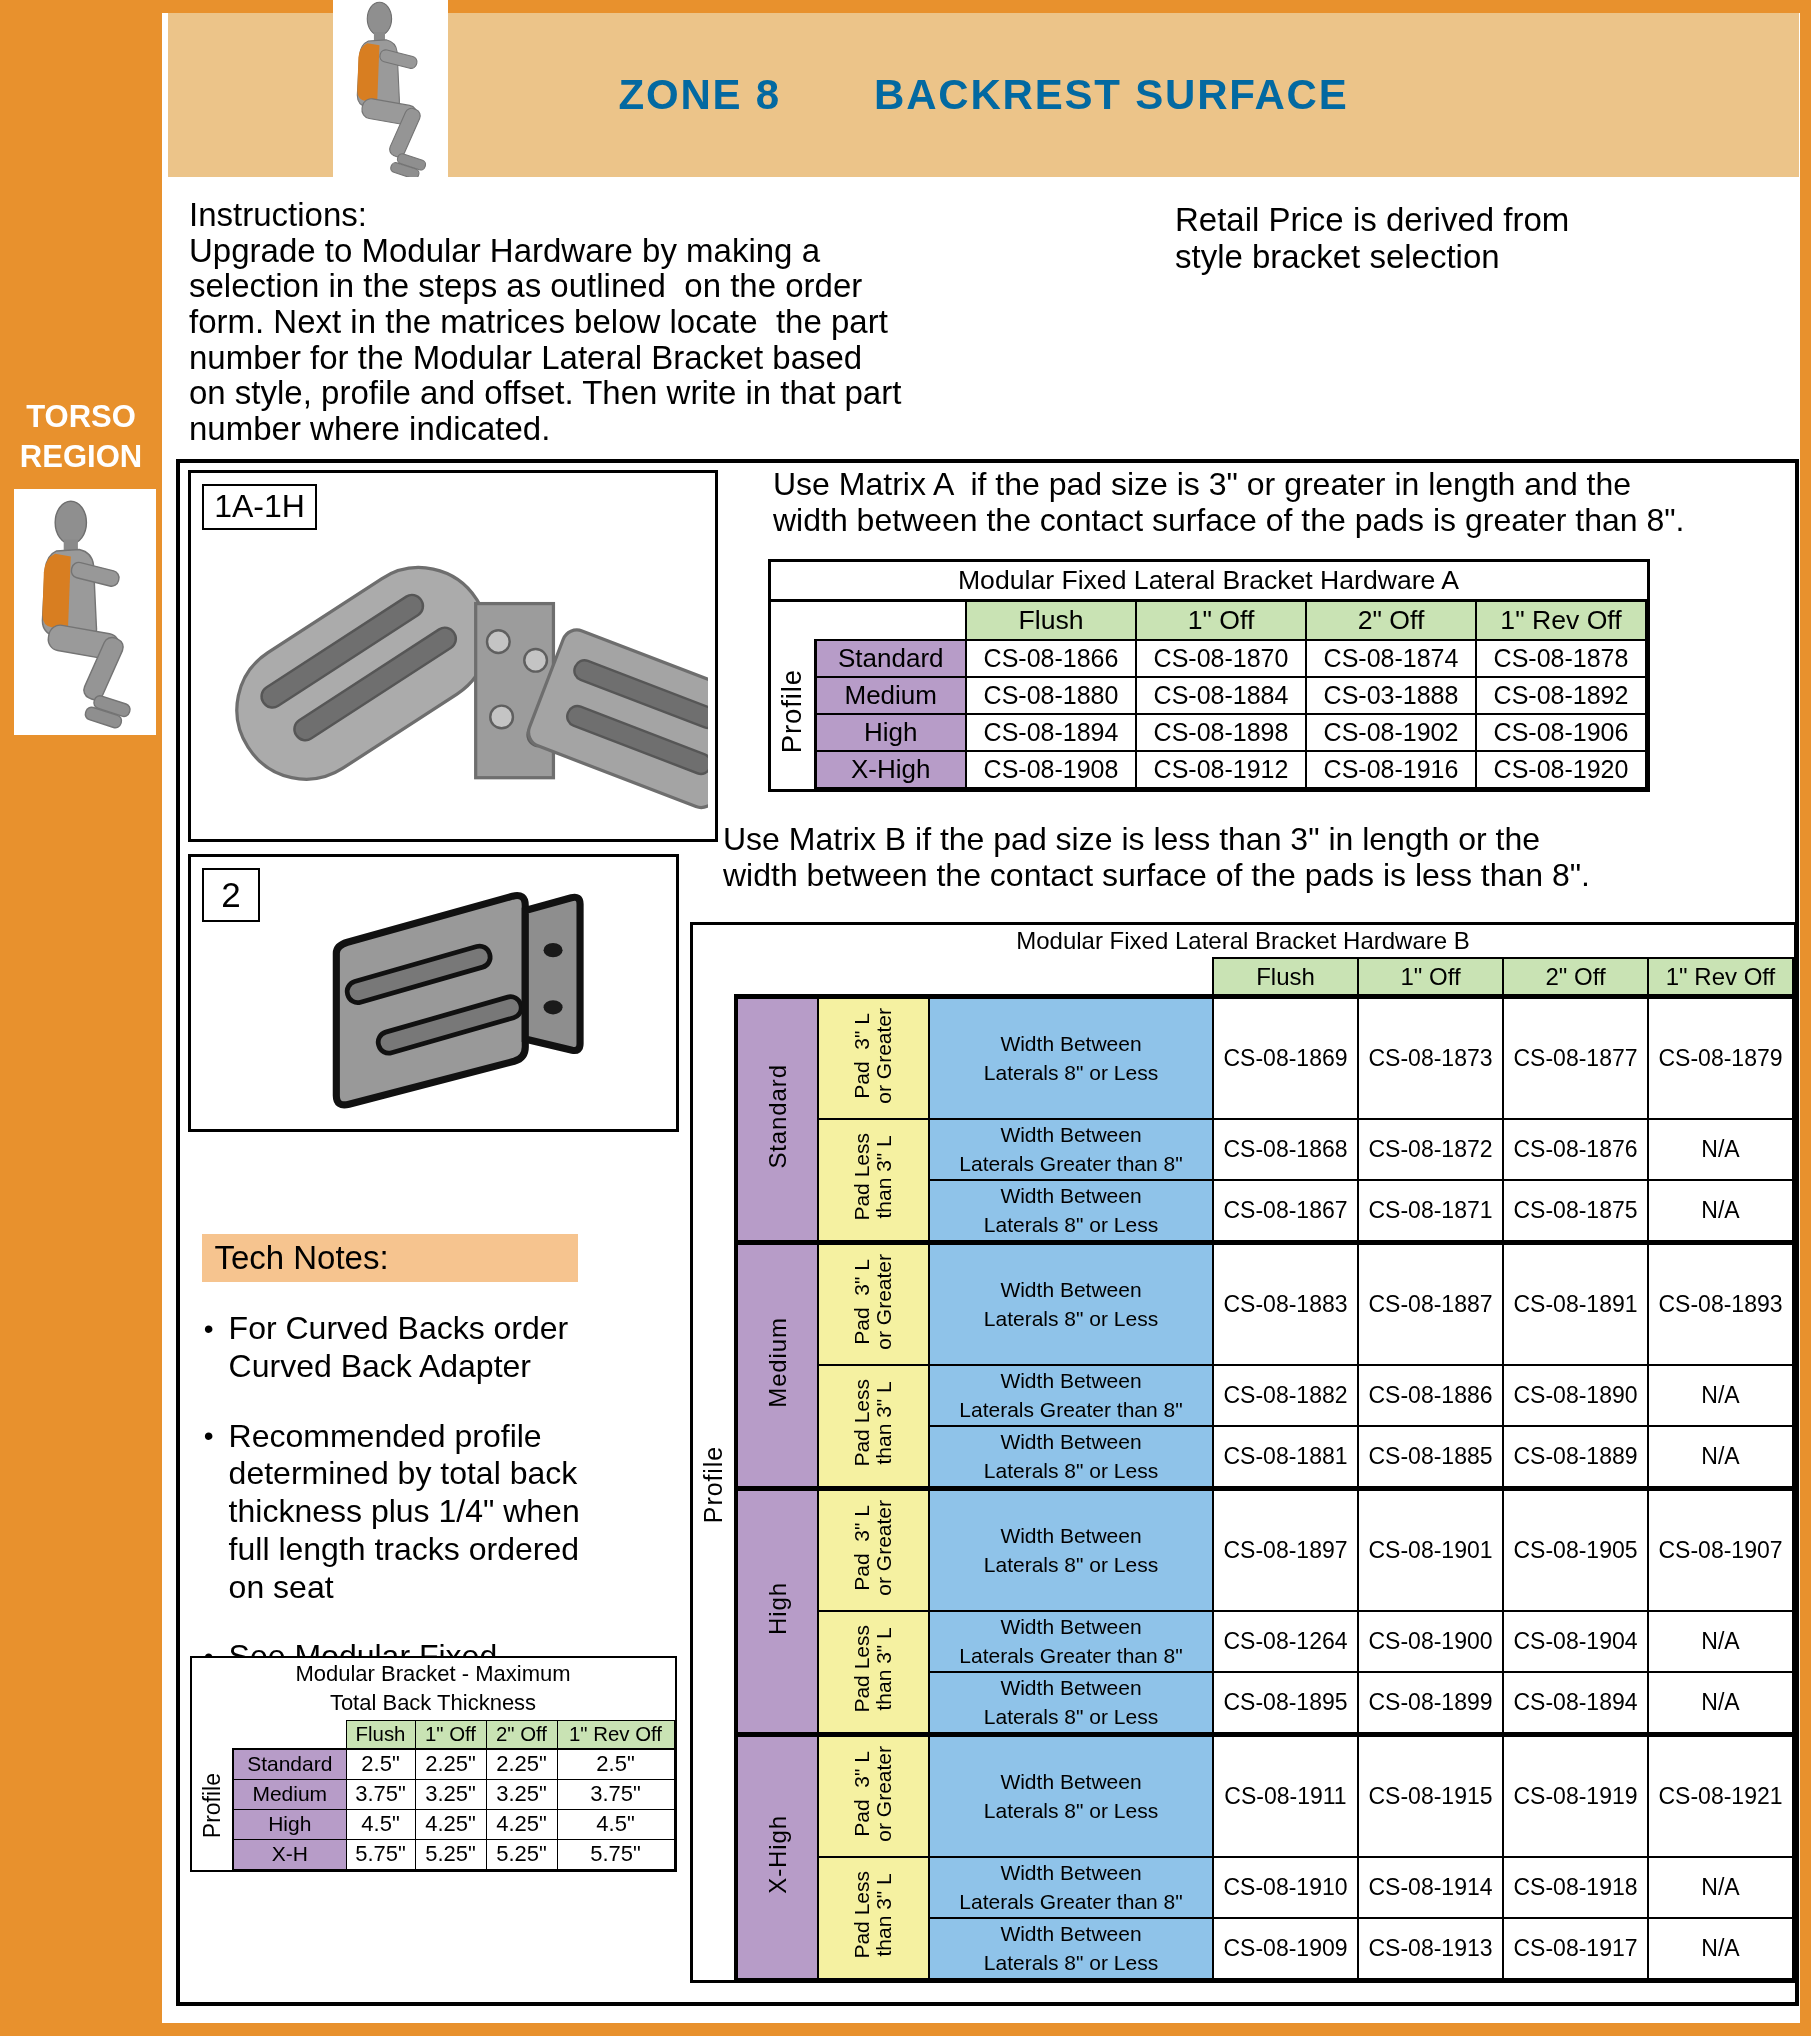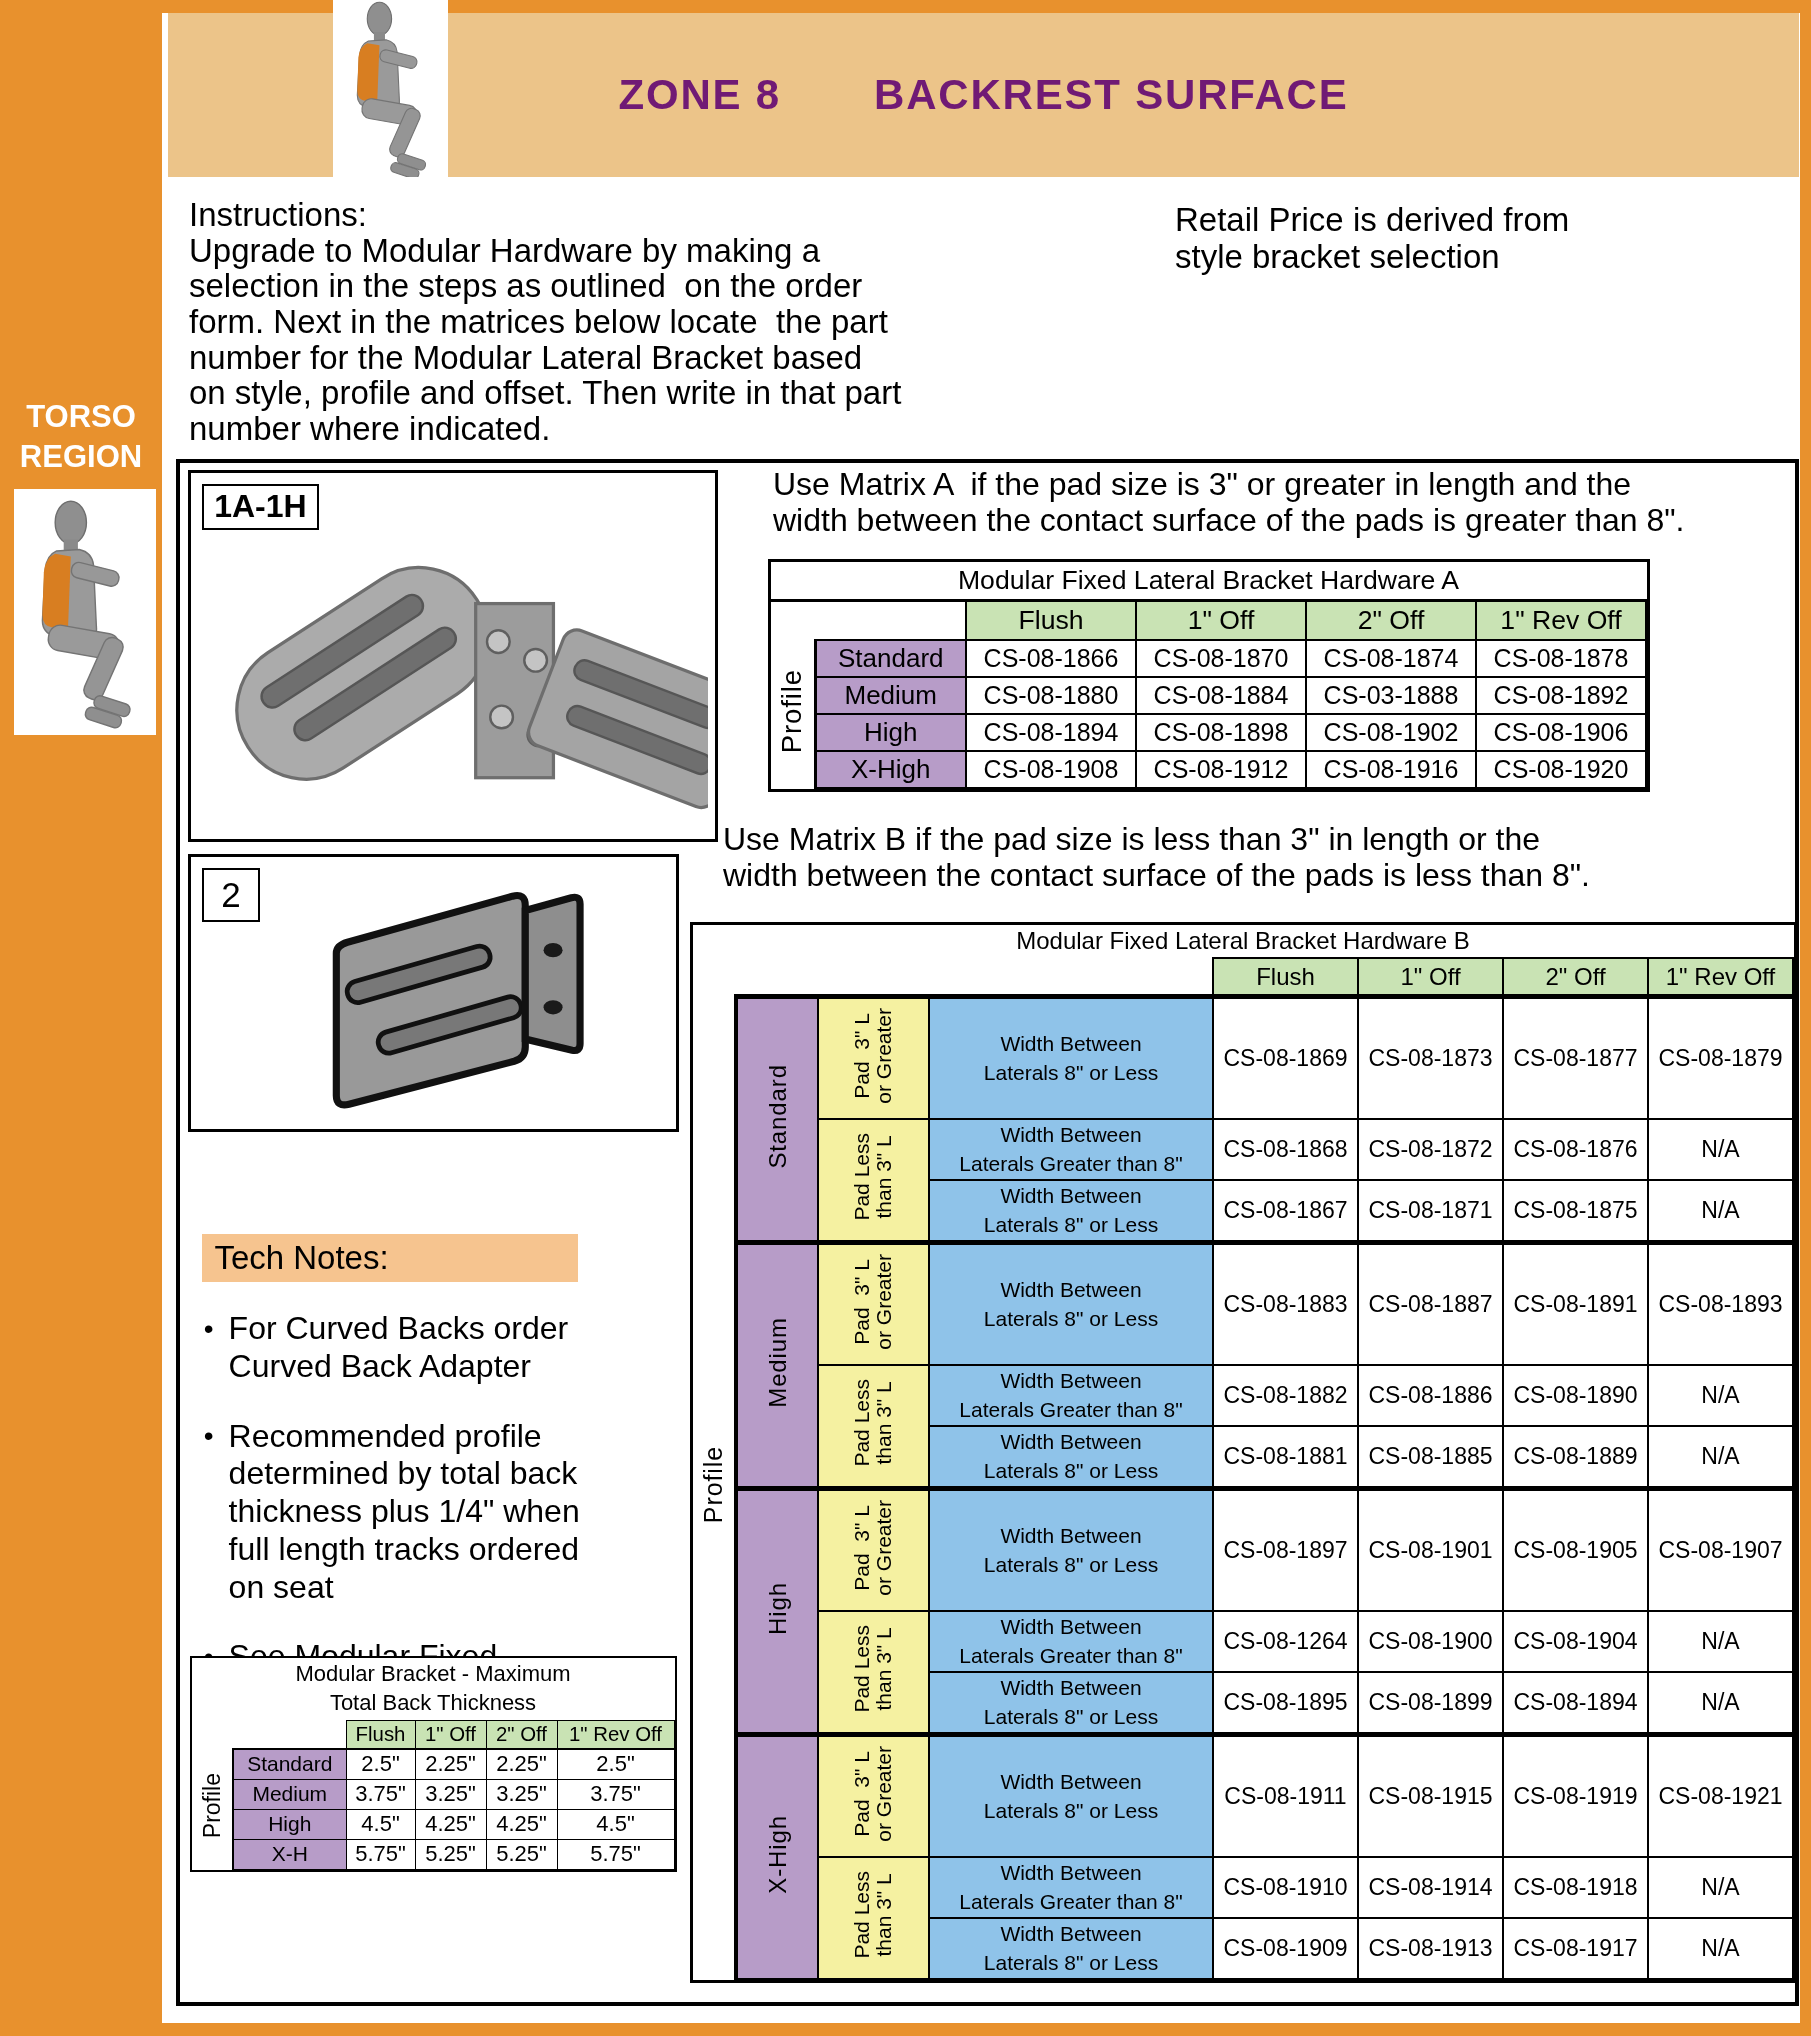--- a/index.html
+++ b/index.html
@@ -10,40 +10,40 @@
   
   .frame{background:#E8912D;}
   .frame-top{left:0;top:0;width:1811px;height:13.3px;}
   .frame-bottom{left:0;top:2023px;width:1811px;height:13.3px;}
   .frame-left{left:0;top:0;width:162px;height:2037px;}
   .frame-right{left:1800px;top:0;width:11.5px;height:2037px;}
 
   
   .banner{left:168px;top:13.3px;width:1631px;height:164px;background:#ECC489;
           display:flex;align-items:center;justify-content:center;gap:93px;}
-  .banner span{color:#701a75;font-weight:bold;font-size:42px;letter-spacing:1.8px;}
+  .banner span{color:#0369a1;font-weight:bold;font-size:42px;letter-spacing:1.8px;}
 
   .figbox-top{left:333px;top:0;width:115px;height:177px;background:#fff;}
   .figbox-left{left:14px;top:489px;width:142px;height:246px;background:#fff;}
   .figbox-top svg,.figbox-left svg{width:100%;height:100%;}
 
   .torso{left:0;top:397px;width:162px;text-align:center;color:#fff;
          font-weight:bold;font-size:31px;line-height:1.3;}
 
   
   .pre{white-space:pre-wrap;}
   .instructions{left:189px;top:197px;width:780px;font-size:33px;line-height:1.08;}
   .retail{left:1175px;top:202px;width:443px;font-size:33px;line-height:1.12;}
   .note-a{left:773px;top:467px;width:1020px;font-size:32px;line-height:1.12;}
   .note-b{left:723px;top:822px;width:1073px;font-size:32px;line-height:1.12;}
 
   
   .outer-box{left:176px;top:459px;width:1623px;height:1547px;border:4.4px solid #000;box-sizing:border-box;}
   .imgbox{border:3.5px solid #000;box-sizing:border-box;background:#fff;}
-  .box1{left:188px;top:470px;width:530px;height:372px;font-weight:bold;}
+  .box1{left:188px;top:470px;width:530px;height:372px;}
   .box2{left:188px;top:854px;width:491px;height:278px;}
   .tag{position:absolute;left:10.6px;top:10.6px;border:2.7px solid #000;background:#fff;
        font-size:32px;padding:2.7px 10.6px;}
   .tag-sq{padding:5.3px 17.7px;font-size:35px;}
 
   
   table{border-collapse:collapse;table-layout:fixed;}
   td{padding:0;text-align:center;vertical-align:middle;}
   .g{background:#C9E3B4;}
   .purple{background:#B79CC8;}

